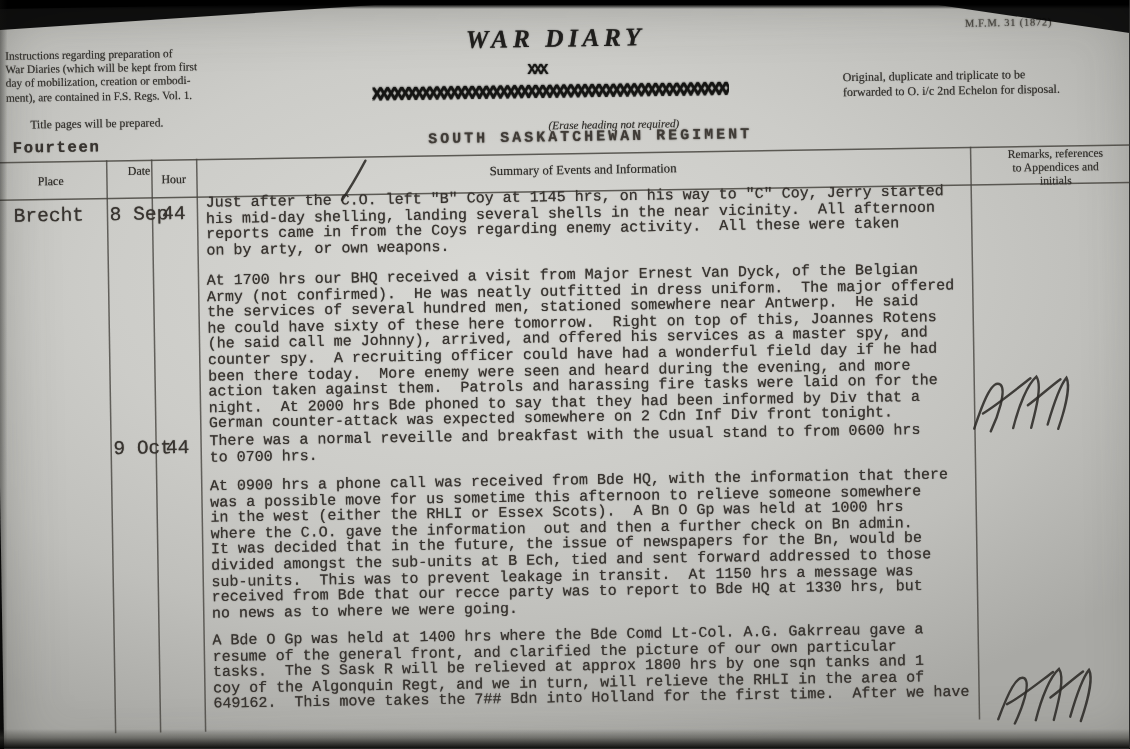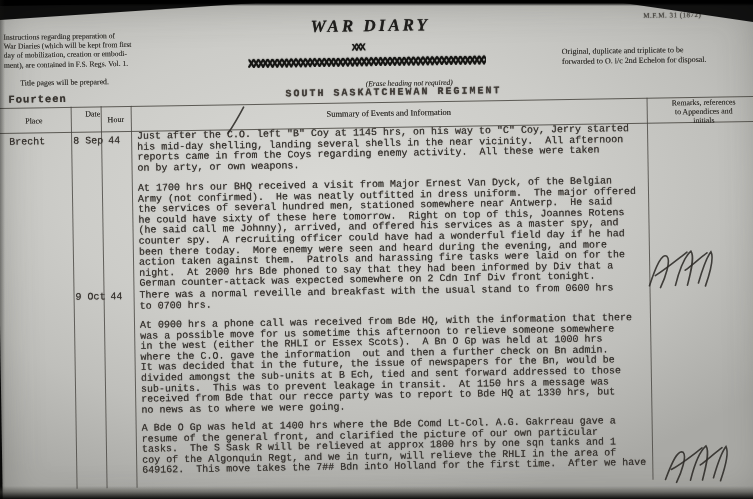--- a/index.html
+++ b/index.html
@@ -23,21 +23,21 @@
              letter-spacing:-2.2px;color:#151513;text-shadow:0 0 1.2px #151513, 0 1px .5px rgba(21,21,19,.8);}
   .erase-note{font-size:7.5px;font-style:italic;}
   .disposal{font-size:8px;line-height:9.6px;white-space:pre;}
   .form-number{font-size:7px;letter-spacing:.5px;color:#46443f;text-shadow:0 0 1.1px rgba(60,58,52,.9);}
   
   .typed{font-family:"Liberation Mono","DejaVu Sans Mono",monospace;color:#383430;
          text-shadow:0 0 .7px rgba(52,48,42,.85);}
   .page-num{font-size:10.5px;font-weight:700;letter-spacing:1px;}
   .unit{font-size:10px;font-weight:700;letter-spacing:2px;color:#403c37;text-shadow:0 0 1.1px rgba(55,50,45,.9);}
   .par{font-size:10px;line-height:10.6px;white-space:pre;}
-  .cell{font-size:10px;}
+  .cell{font-size:13px;}
   
   .hline{height:1px;background:rgba(70,68,62,.85);}
   .vline{width:1px;background:rgba(70,68,62,.8);}
   .colhead{font-size:8px;text-align:center;color:#2f2d29;}
   .remarks-head{font-size:7.8px;line-height:9px;text-align:center;white-space:pre-line;}
   
   .edge-top{position:absolute;left:0;top:0;width:100%;height:6px;
             background:linear-gradient(to bottom,#000 0 50%,rgba(0,0,0,0) 100%);}
   .corner-tl{position:absolute;left:0;top:0;width:300px;height:20px;background:rgba(0,0,0,.92);
              clip-path:polygon(0 0,100% 0,0 100%);}

